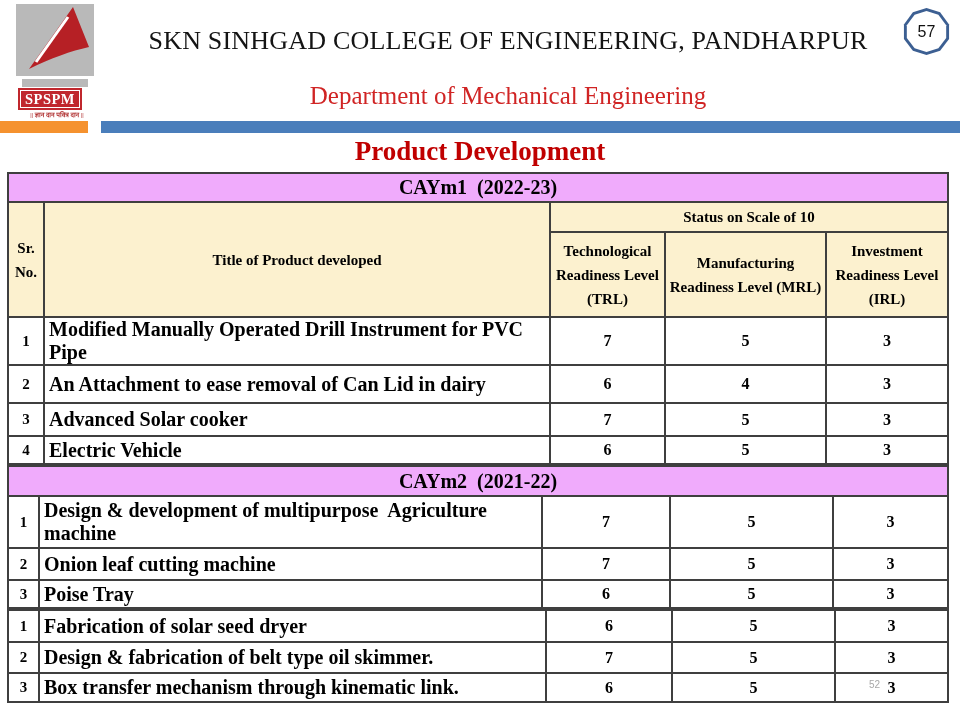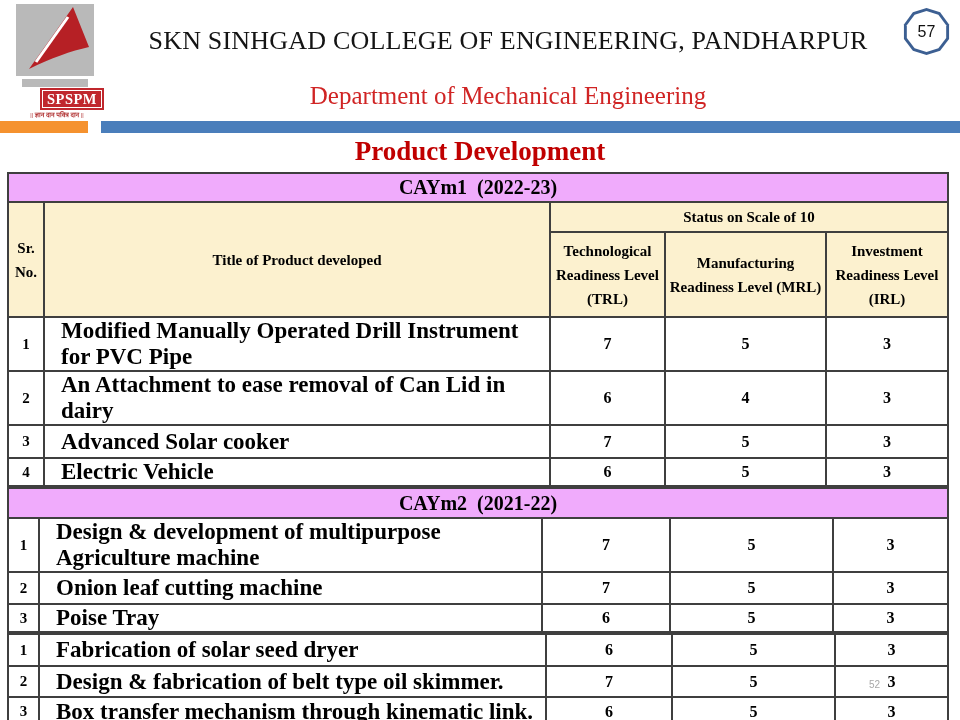--- a/index.html
+++ b/index.html
@@ -3,21 +3,21 @@
 <meta charset="utf-8">
 <style>
   html,body { margin:0; padding:0; background:#ffffff; }
   body { width:960px; height:720px; font-family:"Liberation Serif", serif; position:relative; overflow:hidden; }
   .slide { position:absolute; left:0; top:0; width:960px; height:720px; background:#ffffff; }
 
   
   .logo { position:absolute; left:8px; top:4px; width:94px; height:116px; }
   .logo-square { width:78px; height:72px; margin-left:8px; background:#b9b9b9; }
   .logo-strip { width:66px; height:8px; margin:3px 0 0 14px; background:#b9b9b9; }
-  .logo-spspm { width:64px; margin:1px 0 0 32px; background:#c0272d; padding:2px; box-sizing:border-box; }
+  .logo-spspm { width:64px; margin:1px 0 0 10px; background:#c0272d; padding:2px; box-sizing:border-box; }
   .logo-spspm .inner { display:block; border:1px solid #ffffff; color:#ffffff; font-weight:bold;
       font-size:14.5px; letter-spacing:0.5px; text-align:center; line-height:16px; font-family:"Liberation Serif", serif; }
   .logo-motto { width:90px; margin:1px 0 0 4px; text-align:center; color:#b03030; font-size:6.5px;
       line-height:8px; font-weight:bold; white-space:nowrap; overflow:hidden; }
 
   .college-title { position:absolute; left:118px; top:26px; width:780px; text-align:center;
       font-size:26px; color:#141414; letter-spacing:0.2px; }
   .dept-title { position:absolute; left:118px; top:82px; width:780px; text-align:center;
       font-size:25px; color:#d02424; }
 
@@ -37,21 +37,21 @@
 
   
   .tables { position:absolute; left:7px; top:172px; width:940px; }
   table { border-collapse:collapse; width:940px; table-layout:fixed; }
   td, th { border:2px solid #3f3f3f; color:#000; font-weight:bold; padding:0 2px; overflow:hidden; }
   .band td { background:#f0abfc; text-align:center; font-size:20px; height:27px; white-space:pre-wrap; }
   .hdr { background:#fcf1cf; text-align:center; font-size:15px; line-height:1.6; }
   th.hdr-status { height:28px; font-size:15px; }
   tr.hdr-labels th { height:83px; vertical-align:middle; }
   td.c-sr { text-align:center; font-size:15px; }
-  td.c-title { text-align:left; font-size:23px; padding-left:16px; white-space:pre-wrap; }
+  td.c-title { text-align:left; font-size:20px; padding-left:4px; white-space:pre-wrap; }
   td.c-num { text-align:center; font-size:16px; }
   .t1 .r1 td{height:36px;} .t1 .r2 td{height:36px;} .t1 .r3 td{height:31px;} .t1 .r4 td{height:26px;}
   .t2 .band td{height:28px;} .t2 .r1 td{height:50px;} .t2 .r2 td{height:30px;} .t2 .r3 td{height:26px;}
   .t3 .r1 td{height:30px;} .t3 .r2 td{height:29px;} .t3 .r3 td{height:27px;}
 
   .slide-number { position:absolute; left:869px; top:679px; color:#a8a8a8; font-size:10px;
       font-family:"Liberation Sans", sans-serif; z-index:5; }
 </style>
 </head>
 <body>

